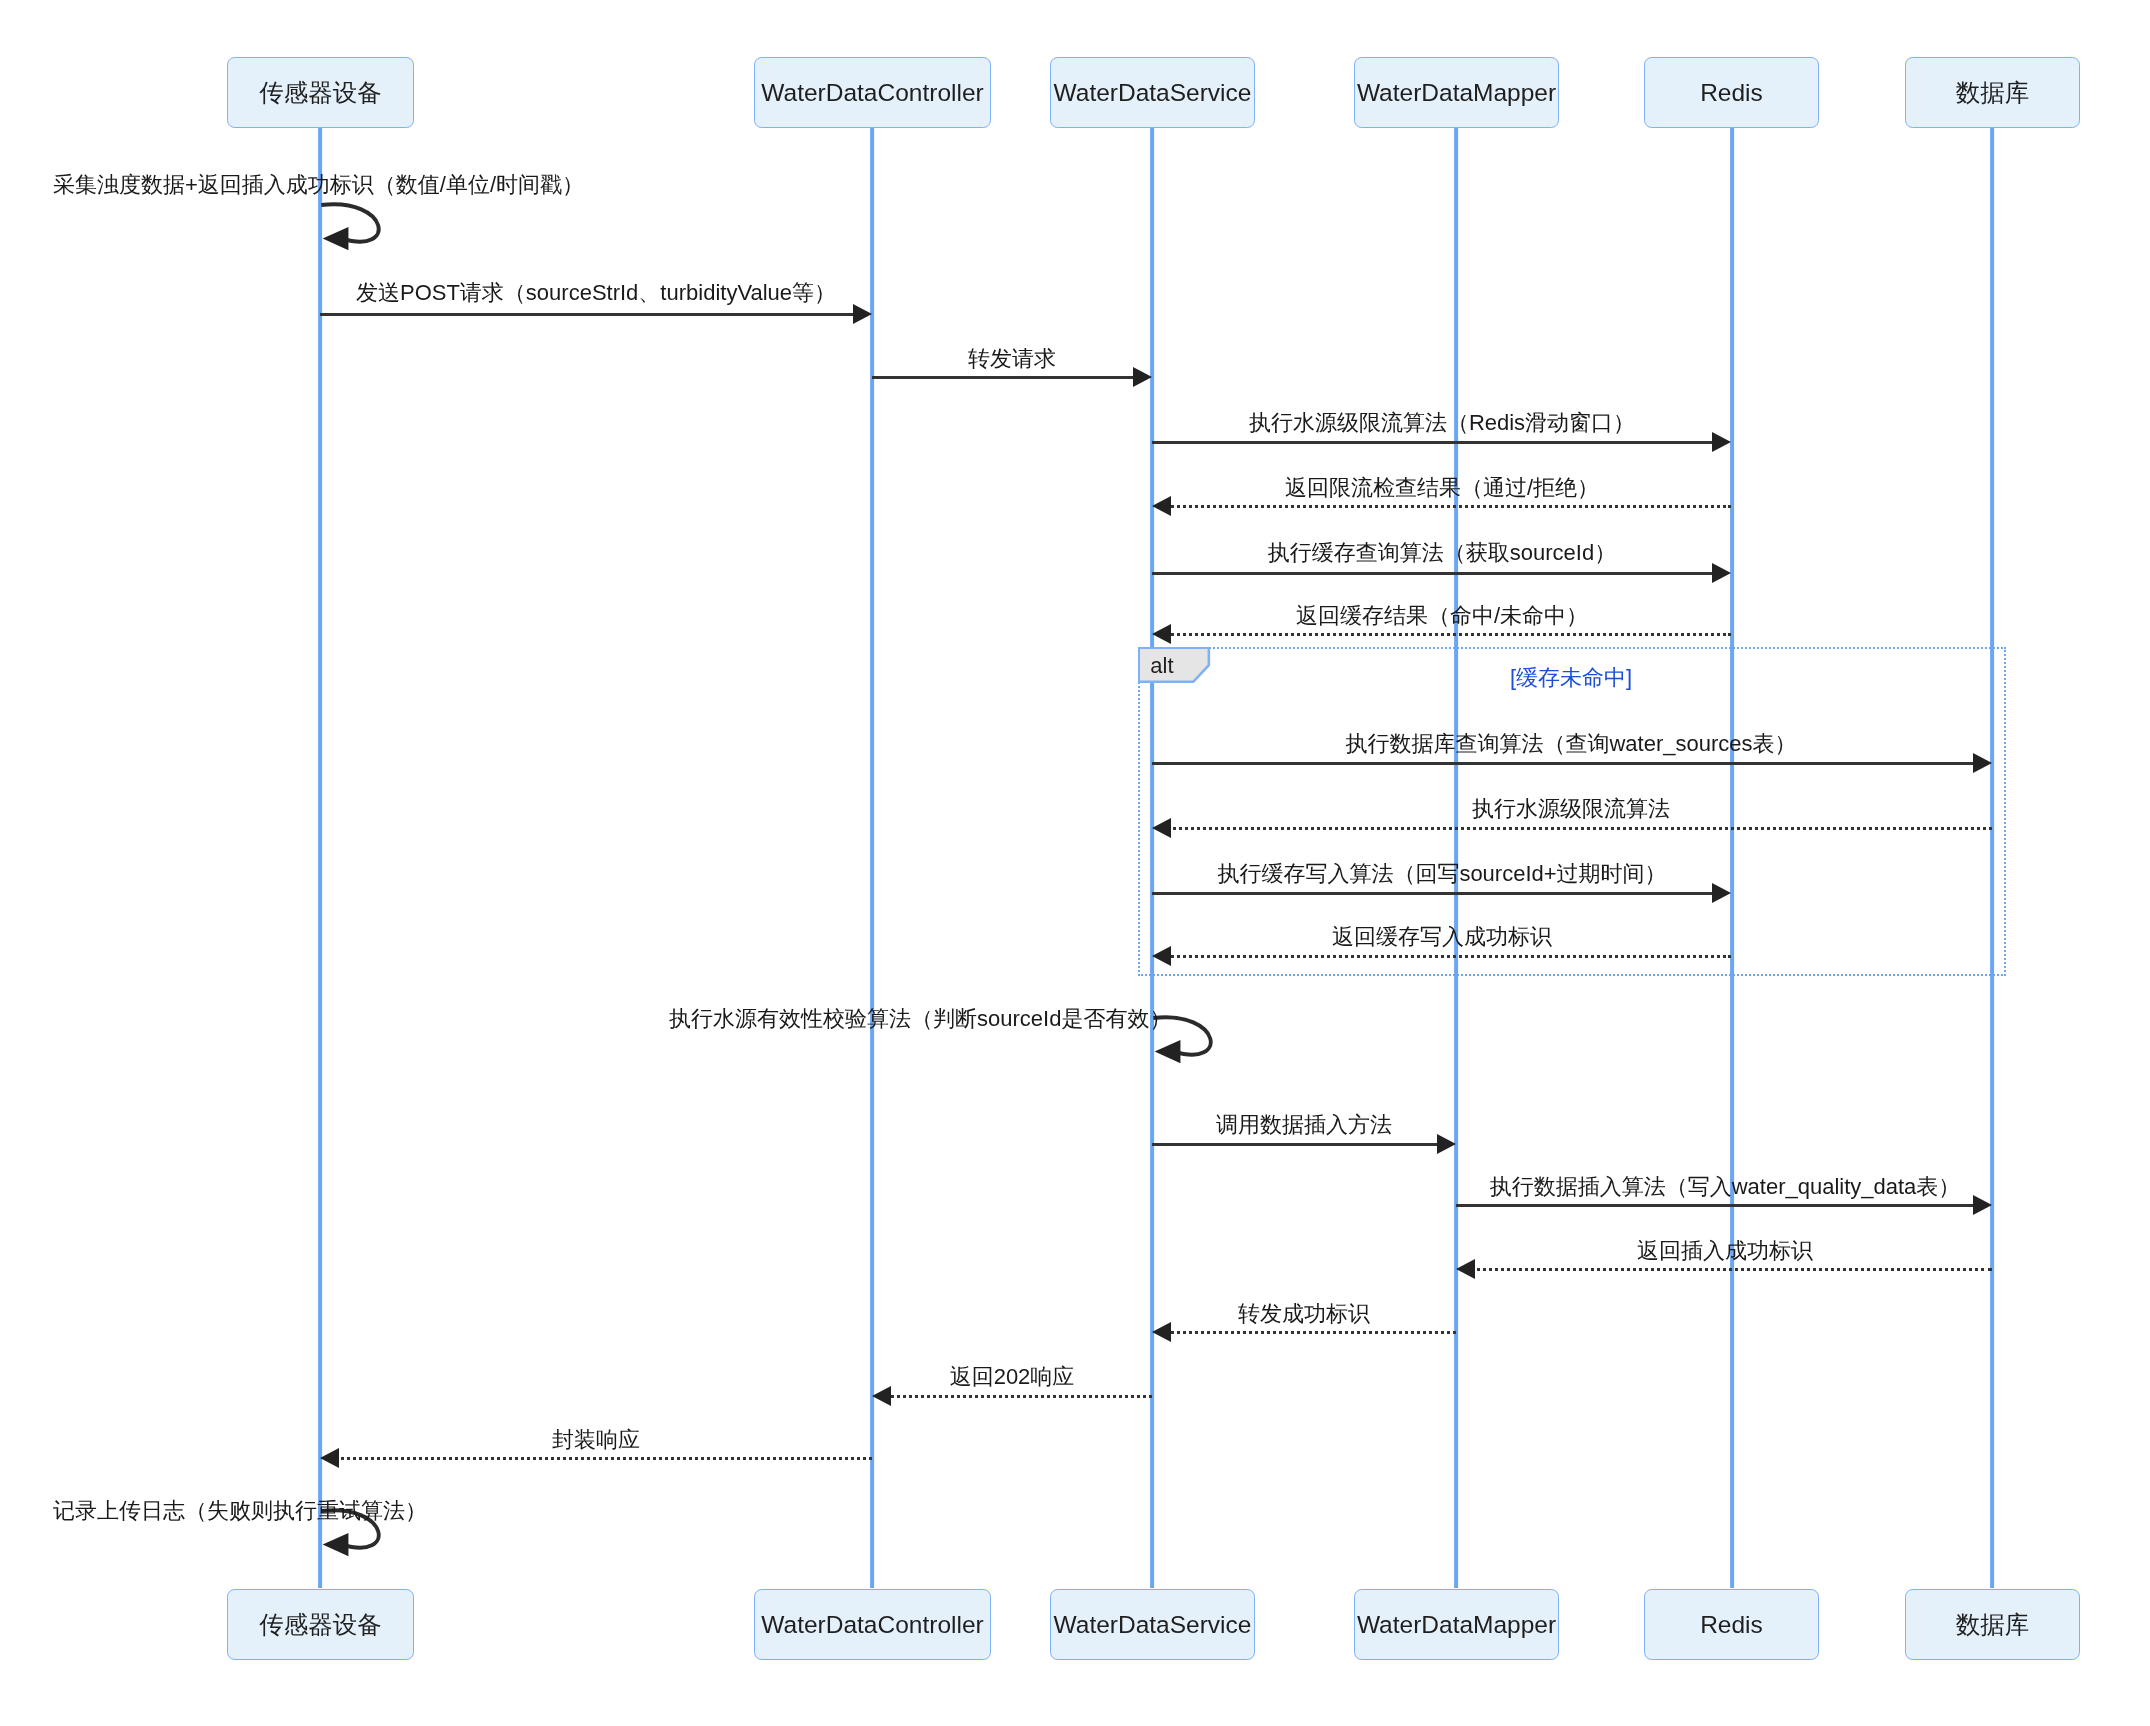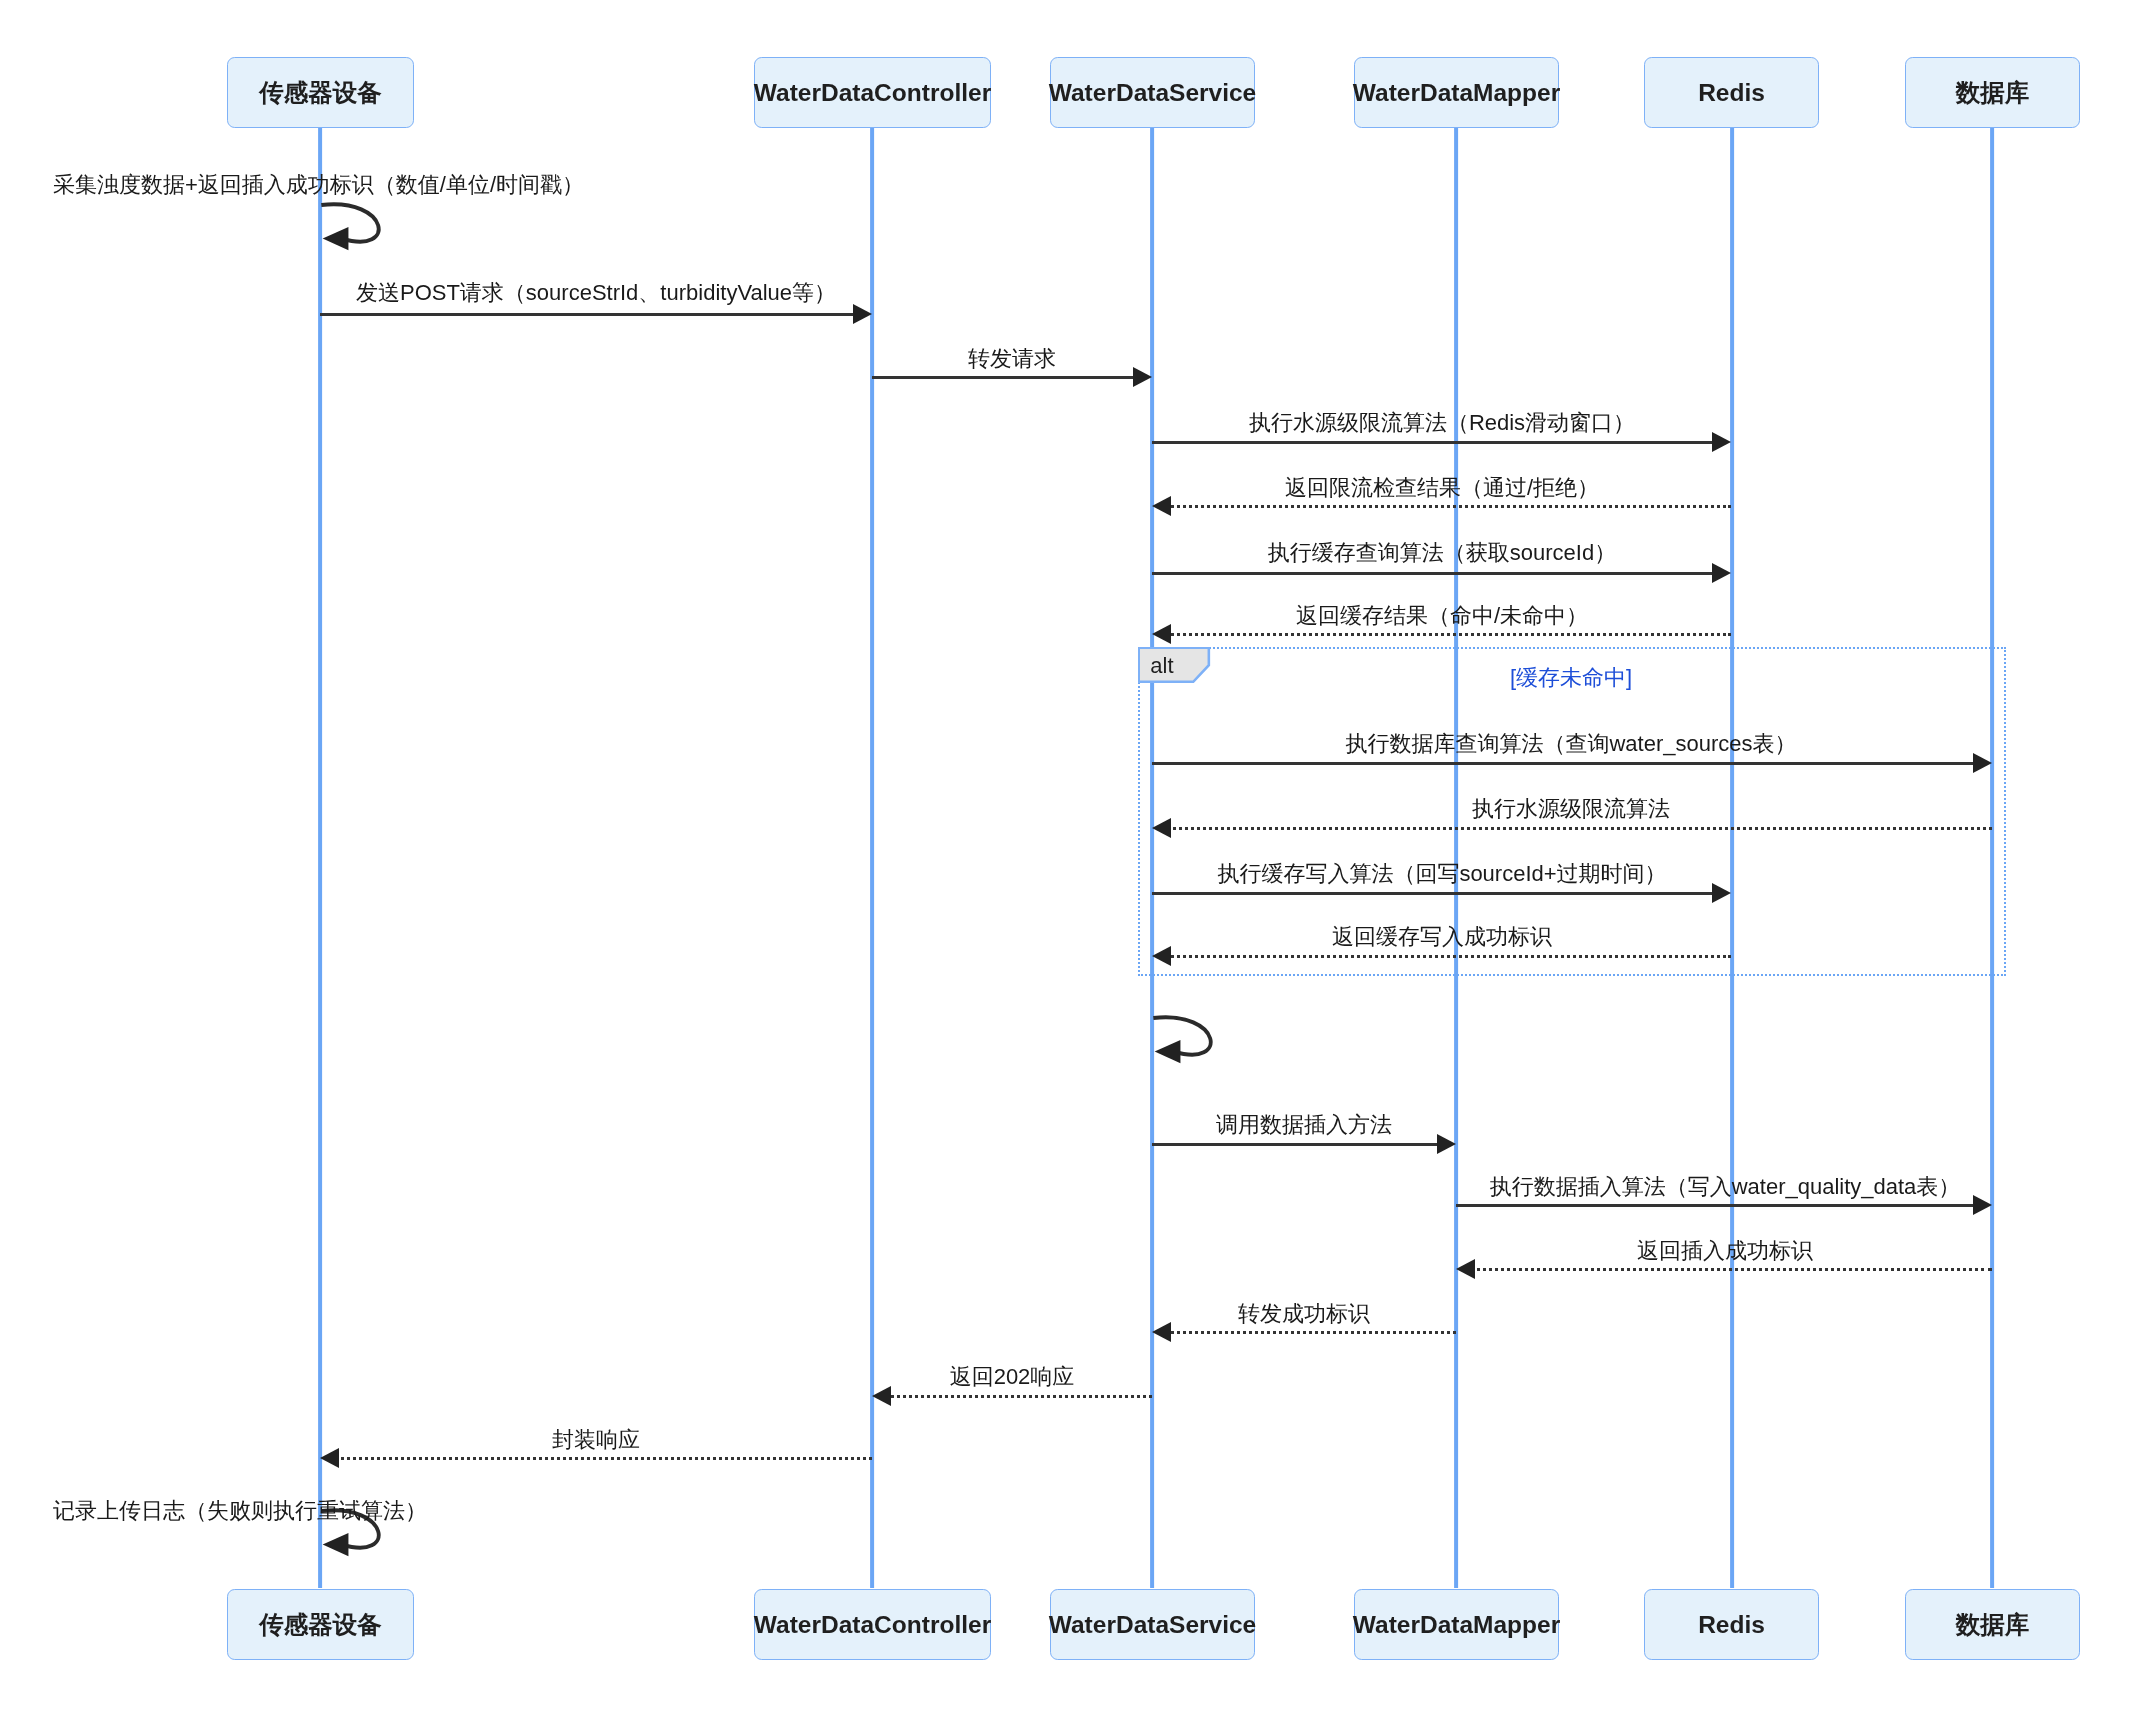--- a/index.html
+++ b/index.html
@@ -33,21 +33,20 @@
     border-radius: 7.7px;
     display: flex;
     align-items: center;
     justify-content: center;
     text-align: center;
     color: #1f1f1f;
     font-size: 24.5px;
     line-height: 1.2;
     padding: 2.6px 6.4px;
     white-space: nowrap;
-    font-weight: bold;
   }
   
   .msg-label {
     position: absolute;
     font-size: 22px;
     color: #1a1a1a;
     white-space: nowrap;
     text-align: center;
     transform: translateX(-50%);
   }
@@ -198,20 +197,21 @@
     <div class="msg-label" style="left: 1442px; top: 859px;">执行缓存写入算法（回写sourceId+过期时间）</div>
     <div class="msg-line dashed" style="left: 1166px; top: 955px; width: 565px;"></div>
     <div class="arrow-head left" style="top: 946px; left: 1152px;"></div>
     <div class="msg-label" style="left: 1442px; top: 922px;">返回缓存写入成功标识</div>
     <div class="self-msg" style="left: 1152px; top: 1009px;">
       <svg width="84" height="71" viewBox="0 0 130 110">
         <path d="M2,14 C108,2 120,92 34,66" fill="none" stroke="#2b2b2b" stroke-width="6"></path>
         <polygon points="44,48 44,84 4,66" fill="#222222"></polygon>
       </svg>
     </div>
+    <div class="msg-label" style="left: 669px; top: 1004px; transform: none; text-align: left;">执行水源有效性校验算法（判断sourceId是否有效）</div>
     <div class="msg-line" style="left: 1152px; top: 1143px; width: 290px;"></div>
     <div class="arrow-head right" style="top: 1134px; left: 1437px;"></div>
     <div class="msg-label" style="left: 1304px; top: 1110px;">调用数据插入方法</div>
     <div class="msg-line" style="left: 1456px; top: 1204px; width: 522px;"></div>
     <div class="arrow-head right" style="top: 1195px; left: 1973px;"></div>
     <div class="msg-label" style="left: 1725px; top: 1172px;">执行数据插入算法（写入water_quality_data表）</div>
     <div class="msg-line dashed" style="left: 1470px; top: 1268px; width: 522px;"></div>
     <div class="arrow-head left" style="top: 1259px; left: 1456px;"></div>
     <div class="msg-label" style="left: 1725px; top: 1236px;">返回插入成功标识</div>
     <div class="msg-line dashed" style="left: 1166px; top: 1331px; width: 290px;"></div>

